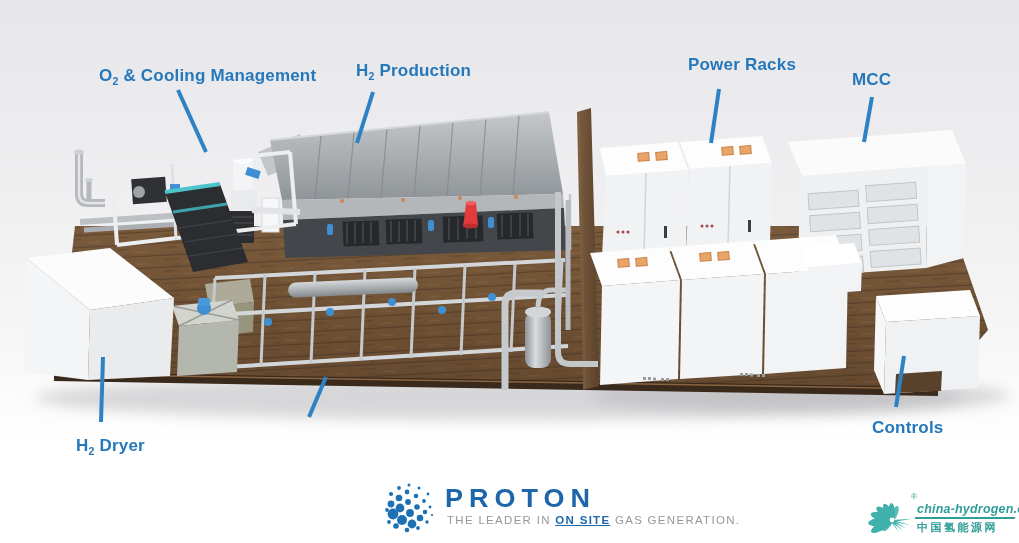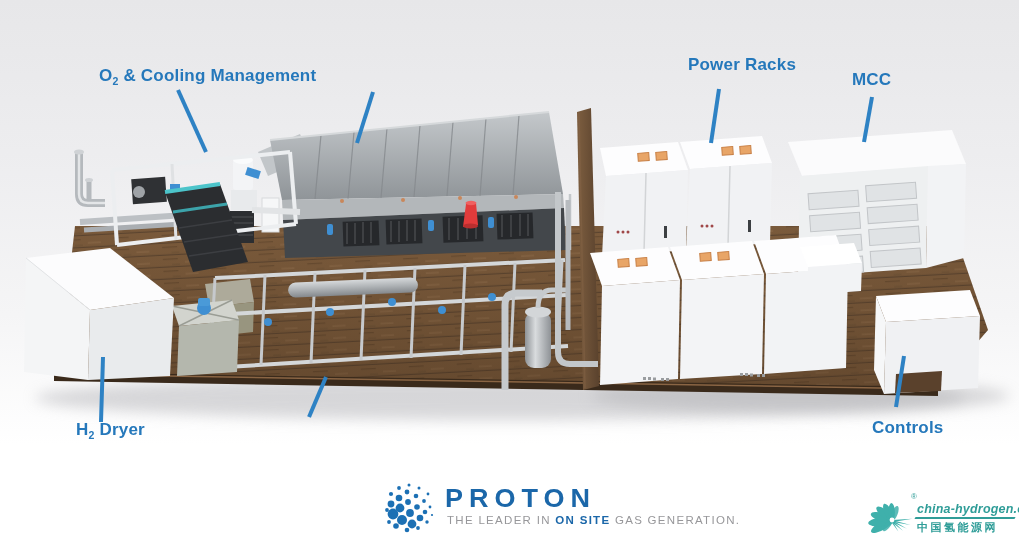--- a/index.html
+++ b/index.html
@@ -22,21 +22,21 @@
   .proton{position:absolute;left:383px;top:478px;width:340px;height:58px;}
   .proton .globe{position:absolute;left:0;top:2px;}
   .proton .word{
     position:absolute;left:62px;top:5px;font-size:27px;font-weight:800;
     color:#1b67a9;letter-spacing:6px;white-space:nowrap;transform:scaleY(.96);
   }
   .proton .tag{
     position:absolute;left:64px;top:36px;font-size:11.5px;letter-spacing:1.3px;
     color:#97979a;white-space:nowrap;
   }
-  .proton .tag b{color:#1b67a9;font-weight:800;}
+  .proton .tag b{color:#1b67a9;font-weight:800;text-decoration:underline;}
   
   .china{position:absolute;left:860px;top:486px;width:158px;height:56px;color:#2f9d98;}
   .china .flower{position:absolute;left:0;top:8px;}
   .china .reg{position:absolute;left:51px;top:6px;font-size:8px;}
   .china .url{
     position:absolute;left:57px;top:16px;font-size:12.5px;font-weight:700;
     font-style:italic;white-space:nowrap;letter-spacing:.2px;
   }
   .china .rule{position:absolute;left:55px;top:31px;width:100px;height:2px;background:#2f9d98;transform:skewX(-30deg);}
   .china .cn{
@@ -365,27 +365,30 @@
       <line x1="872" y1="97" x2="864" y2="142"></line>
       <line x1="103" y1="357" x2="101" y2="422"></line>
       <line x1="326" y1="377" x2="309" y2="417"></line>
       <line x1="904" y1="356" x2="896" y2="407"></line>
     </g>
   </svg>
 
   <div class="lbl" style="left:99px;top:66px;">
     <span>O</span><sub>2</sub><span> &amp; Cooling Management</span>
   </div>
+  <div class="lbl" style="left:356px;top:61px;">
+    <span>H</span><sub>2</sub><span> Production</span>
+  </div>
   <div class="lbl" style="left:688px;top:55px;">
     <span>Power Racks</span>
   </div>
   <div class="lbl" style="left:852px;top:70px;">
     <span>MCC</span>
   </div>
-  <div class="lbl" style="left:76px;top:420px;">
+  <div class="lbl" style="left:76px;top:436px;">
     <span>H</span><sub>2</sub><span> Dryer</span>
   </div>
   <div class="lbl" style="left:830px;top:418px;margin-left:42px;">
     <span>Controls</span>
   </div>
 
 
   <div class="proton">
     <svg class="globe" width="52" height="56" viewBox="0 0 52 56">
       <g fill="#1c70b4">

